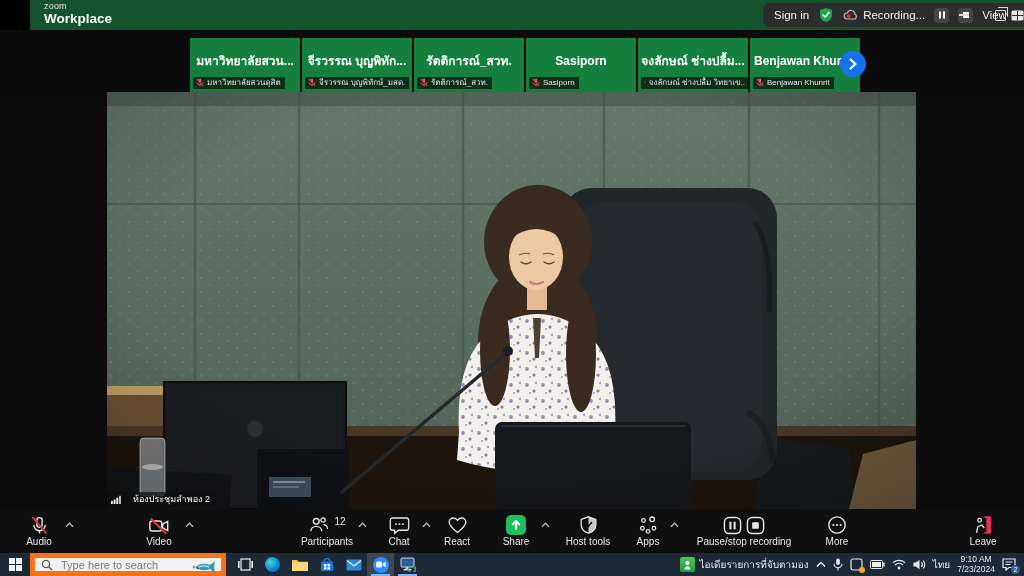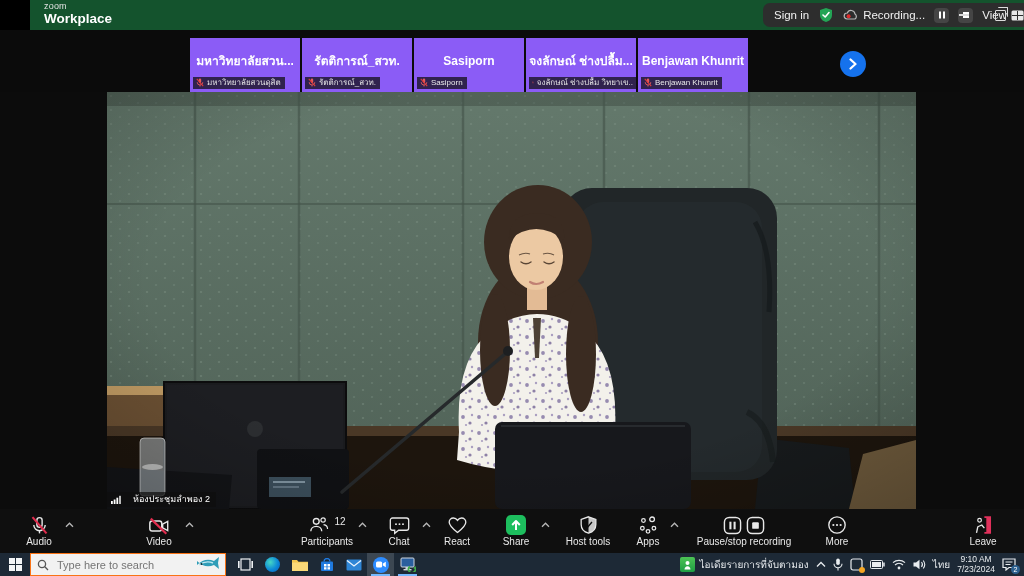--- a/index.html
+++ b/index.html
@@ -17,21 +17,21 @@
   .mini-btn{width:15px;height:15px;border-radius:4px;background:#454545;display:flex;align-items:center;justify-content:center;}
   .win-controls{position:absolute;right:0;top:0;height:30px;display:flex;}
   .win-btn{width:36px;height:30px;display:flex;align-items:center;justify-content:center;color:#dcdcdc;font-size:13px;}
   .min-bar{width:10px;height:1.5px;background:#dcdcdc;}
   .restore{width:9px;height:9px;border:1.2px solid #dcdcdc;border-radius:1px;position:relative;}
   .restore:before{content:"";position:absolute;left:2px;top:-4px;width:9px;height:9px;border:1.2px solid #dcdcdc;border-left:none;border-bottom:none;border-radius:1px;}
 
   
   .filmstrip{position:absolute;top:30px;left:0;width:1024px;height:62px;background:#0b0b0b;}
   .tiles{position:absolute;left:190px;top:8px;display:flex;gap:2px;}
-  .tile{width:110px;height:54px;background:#8b5cf6;position:relative;overflow:hidden;}
+  .tile{width:110px;height:54px;background:#15803d;position:relative;overflow:hidden;}
   .tile-name{position:absolute;top:13px;left:2px;right:2px;text-align:center;color:#fff;font-weight:700;
              font-size:12px;line-height:20px;white-space:nowrap;overflow:hidden;}
   .tile-label{position:absolute;left:3px;bottom:3px;max-width:101px;background:rgba(12,12,12,.72);border-radius:0;
               padding:1px 4px 2px 3px;display:flex;align-items:center;gap:3px;color:#e9e9e9;font-size:8px;
               line-height:9px;white-space:nowrap;overflow:hidden;}
   .next-btn{position:absolute;left:840px;top:21px;width:26px;height:26px;border-radius:50%;background:#1572ed;
             display:flex;align-items:center;justify-content:center;}
 
   
   .stage{position:absolute;top:92px;left:0;width:1024px;height:417px;background:#0c0c0c;}
@@ -47,21 +47,21 @@
   .caret{position:absolute;top:10px;}
   .tb-left{position:absolute;left:10px;top:0;display:flex;gap:48px;}
   .tb-center{position:absolute;left:285px;top:0;display:flex;gap:2px;}
   .tb-right{position:absolute;right:12px;top:0;display:flex;}
   .pcount{font-size:10px;color:#e8e8e8;margin-top:-7px;}
   .share-chip{width:20px;height:20px;border-radius:5px;background:#1dbe5e;display:flex;align-items:center;justify-content:center;}
 
   
   .taskbar{position:absolute;top:553px;left:0;width:1024px;height:23px;background:#1d2936;display:flex;align-items:center;}
   .tb-start{width:30px;height:23px;display:flex;align-items:center;justify-content:center;}
-  .search{position:relative;width:196px;height:23px;background:#f2f2f2;border:1px solid #f97316;box-sizing:border-box;
+  .search{position:relative;width:196px;height:23px;background:#f2f2f2;border:5px solid #f97316;box-sizing:border-box;
           display:flex;align-items:center;padding:0 6px;gap:6px;}
   .search input{border:none;background:transparent;outline:none;font-size:11px;color:#444;width:118px;
                 font-family:"Liberation Sans",sans-serif;}
   .fish{position:absolute;right:2px;top:1px;}
   .task-icons{display:flex;margin-left:6px;}
   .ticon{width:27px;height:23px;display:flex;align-items:center;justify-content:center;position:relative;}
   .ticon.active{background:rgba(255,255,255,.14);}
   .ticon .underline{position:absolute;bottom:0;left:4px;right:4px;height:2px;background:#76b9ff;}
   .tb-rightside{margin-left:auto;display:flex;align-items:center;gap:7px;padding-right:6px;color:#e8ecef;}
   .news{display:flex;align-items:center;gap:5px;font-size:10px;color:#e8ecef;}
@@ -138,20 +138,32 @@
         <svg width="8" height="9" viewBox="0 0 8 9">
             <rect x="2.8" y="0.5" width="2.4" height="4.5" rx="1.2" fill="#e25b5b"></rect>
             <path d="M1.2 4.2a2.8 2.8 0 0 0 5.6 0" fill="none" stroke="#e25b5b" stroke-width="0.9"></path>
             <line x1="4" y1="7" x2="4" y2="8.5" stroke="#e25b5b" stroke-width="0.9"></line>
             <line x1="0.8" y1="0.8" x2="7.2" y2="8.2" stroke="#e03a3a" stroke-width="1.1"></line>
           </svg>
         <span>มหาวิทยาลัยสวนดุสิต</span>
       </div>
     </div>
 
+    <div class="tile">
+      <div class="tile-name">จีรวรรณ บุญพิทัก...</div>
+      <div class="tile-label">
+        <svg width="8" height="9" viewBox="0 0 8 9">
+            <rect x="2.8" y="0.5" width="2.4" height="4.5" rx="1.2" fill="#e25b5b"></rect>
+            <path d="M1.2 4.2a2.8 2.8 0 0 0 5.6 0" fill="none" stroke="#e25b5b" stroke-width="0.9"></path>
+            <line x1="4" y1="7" x2="4" y2="8.5" stroke="#e25b5b" stroke-width="0.9"></line>
+            <line x1="0.8" y1="0.8" x2="7.2" y2="8.2" stroke="#e03a3a" stroke-width="1.1"></line>
+          </svg>
+        <span>จีรวรรณ บุญพิทักษ์_มสด.</span>
+      </div>
+    </div>
 
     <div class="tile">
       <div class="tile-name">รัตติการณ์_สวท.</div>
       <div class="tile-label">
         <svg width="8" height="9" viewBox="0 0 8 9">
             <rect x="2.8" y="0.5" width="2.4" height="4.5" rx="1.2" fill="#e25b5b"></rect>
             <path d="M1.2 4.2a2.8 2.8 0 0 0 5.6 0" fill="none" stroke="#e25b5b" stroke-width="0.9"></path>
             <line x1="4" y1="7" x2="4" y2="8.5" stroke="#e25b5b" stroke-width="0.9"></line>
             <line x1="0.8" y1="0.8" x2="7.2" y2="8.2" stroke="#e03a3a" stroke-width="1.1"></line>
           </svg>

